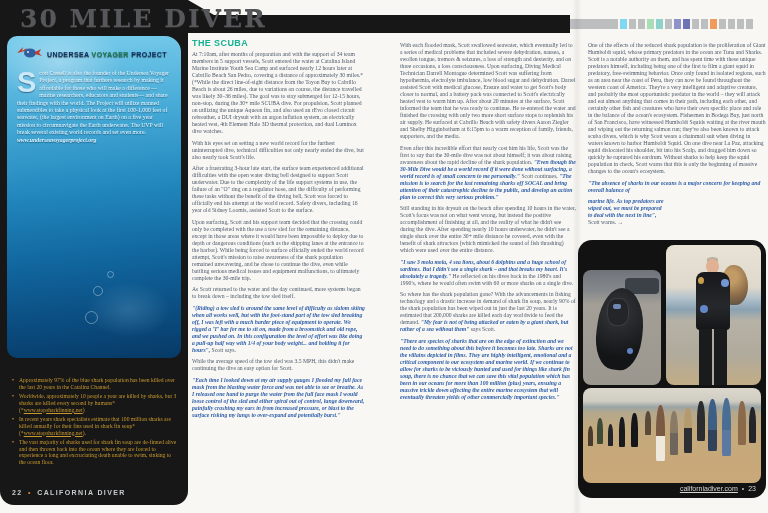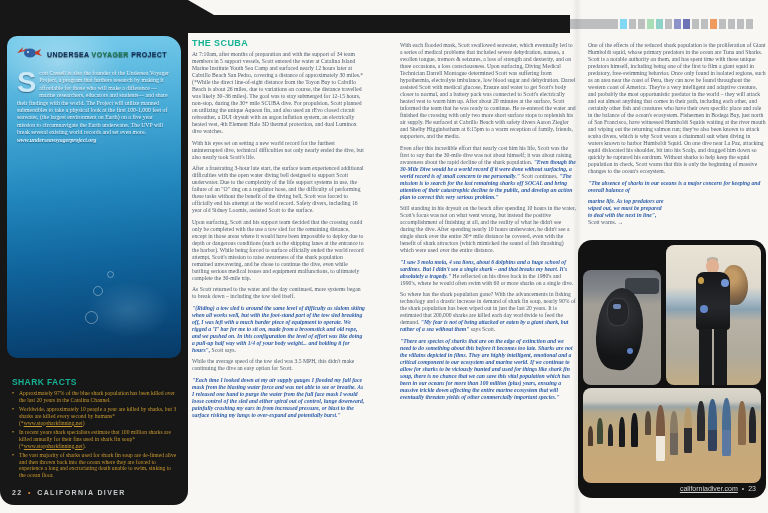--- a/index.html
+++ b/index.html
@@ -87,20 +87,21 @@
   #gutter{position:absolute;left:572px;top:0;width:10px;height:513px;background:linear-gradient(90deg,rgba(0,0,0,0),rgba(0,0,0,.06),rgba(0,0,0,0));}
 </style>
 </head>
 <body>
 
 <div id="spread">
 
   <div id="panel-left"></div>
   <div id="banner-thin"></div>
   <div id="banner-joint"></div>
+  <div id="title">30 MILE DIVER</div>
 
   <div id="colorbar">
       <div class="seg long" style="background: rgb(188, 190, 192);"></div>
       <div class="seg" style="background: rgb(127, 215, 242);"></div>
       <div class="seg" style="background: rgb(188, 190, 192);"></div>
       <div class="seg" style="background: rgb(188, 190, 192);"></div>
       <div class="seg" style="background: rgb(168, 221, 182);"></div>
       <div class="seg" style="background: rgb(143, 210, 201);"></div>
       <div class="seg" style="background: rgb(188, 190, 192);"></div>
       <div class="seg" style="background: rgb(141, 146, 200);"></div>
@@ -133,21 +134,20 @@
     <div id="uvp-body">
       <span id="uvp-dropcap">S</span><span>cott Cassell is also the founder of the Undersea Voyager Project, a program that furthers research by making it affordable for those who will make a difference —marine researchers, educators and students— and share their findings with the world. The Project will utilize manned submersibles to take a physical look at the first 100-1,000 feet of seawater, (the largest environment on Earth) on a five year mission to circumnavigate the Earth underwater. The UVP will break several existing world records and set even more. </span><span id="uvp-url">www.underseavoyagerproject.org</span>
     </div>
     <div class="bubble" style="left:86px;top:250px;width:8px;height:8px;"></div>
     <div class="bubble" style="left:100px;top:235px;width:5px;height:5px;"></div>
     <div class="bubble" style="left:78px;top:275px;width:11px;height:11px;"></div>
   </div>
   <div id="photo-credit">Photo by Scott Cassell</div>
 
   <div id="facts">
-    <h3>SHARK FACTS</h3>
     <div>
         <p class="para"><span class="n">Approximately 97% of the blue shark population has been killed over the last 20 years in the Catalina Channel.</span></p>
         <p class="para"><span class="n">Worldwide, approximately 10 people a year are killed by sharks, but 3 sharks are killed every second by humans* (*</span><span class="link">www.stopsharkfinning.net</span><span class="n">)</span></p>
         <p class="para"><span class="n">In recent years shark specialists estimate that 100 million sharks are killed annually for their fins used in shark fin soup* (*</span><span class="link">www.stopsharkfinning.net</span><span class="n">).</span></p>
         <p class="para"><span class="n">The vast majority of sharks used for shark fin soup are de-finned alive and then thrown back into the ocean where they are forced to experience a long and excruciating death unable to swim, sinking to the ocean floor.</span></p>
       </div>
   </div>
 
   <div id="footer-left">
     <span>22</span>

